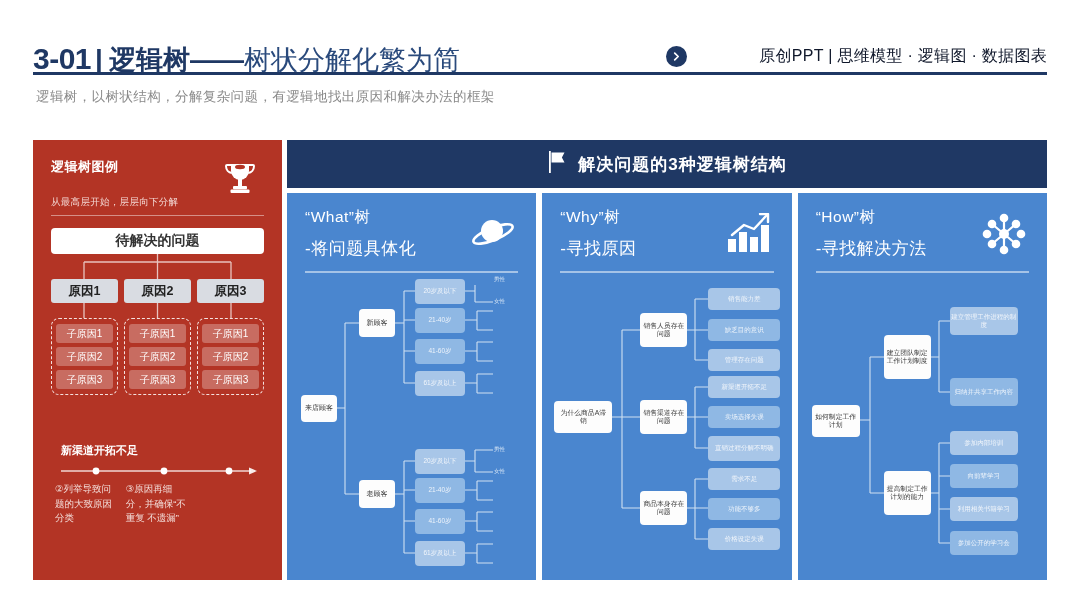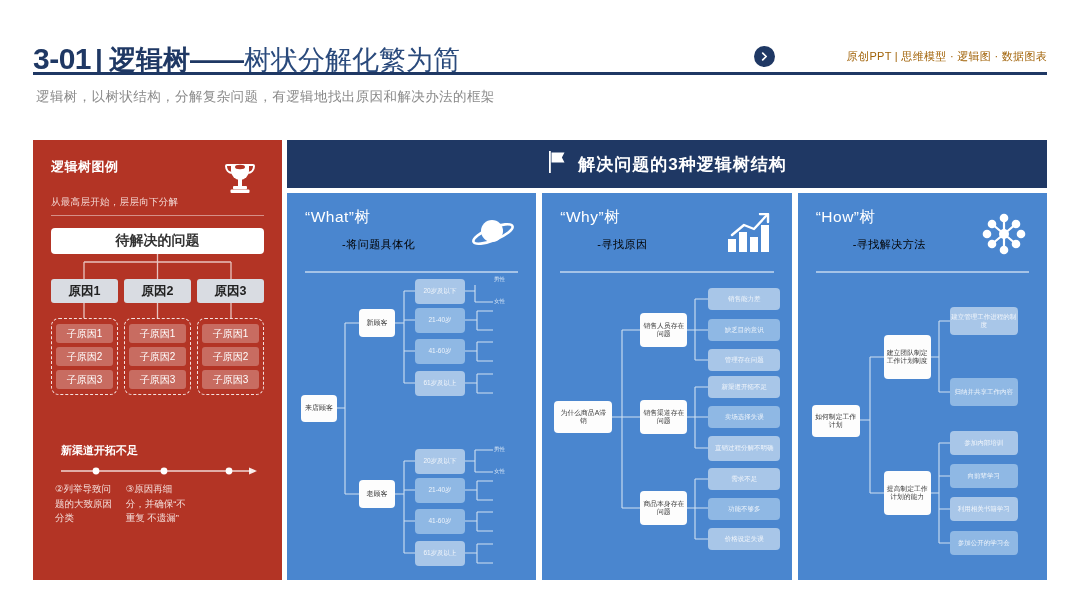--- a/index.html
+++ b/index.html
@@ -18,21 +18,21 @@
   .title-bar { font-size:28px; font-weight:bold; color:#1f3864; margin:0 6px 0 4px; }
   .title-main { font-size:27px; font-weight:bold; color:#1f3864; }
   .title-sub { font-size:27px; font-weight:normal; color:#2a4a7c; }
 
   .hdr-right { position:absolute; right:33px; top:46px; display:flex; align-items:center; gap:28px; }
   .arrow-badge {
     width:21px; height:21px; border-radius:50%; background:#1f3864;
     display:flex; align-items:center; justify-content:center;
   }
   .arrow-badge svg { display:block; }
-  .hdr-right-text { font-size:11px; color:#a16207; letter-spacing:0.3px;margin-left:44px; }
+  .hdr-right-text { font-size:16px; color:#0f172a; letter-spacing:0.3px;margin-left:44px; }
 
   .rule { position:absolute; left:33px; top:72px; width:1014px; height:2.5px; background:#1f3864; }
 
   .subtitle { position:absolute; left:36px; top:88px; font-size:13.5px; color:#8a8a8a; letter-spacing:0.4px; }
 
   
   .left-panel {
     position:absolute; left:33px; top:140px; width:249px; height:440px;
     background:#b33425; color:#fff; padding:18px 18px 0 18px;
   }
@@ -74,21 +74,21 @@
   .right-header {
     position:absolute; left:287px; top:140px; width:760px; height:48px;
     background:#1f3864; display:flex; align-items:center; justify-content:center; gap:9px;
   }
   .rh-text { color:#fff; font-size:17px; font-weight:bold; letter-spacing:1px; }
 
   .panels { position:absolute; left:287px; top:193px; width:760px; height:387px; display:flex; gap:6px; }
   .panel { flex:1; background:#4a86cf; position:relative; }
   .panel-head { padding:14px 0 0 18px; position:relative; height:92px; }
   .ph-l1 { font-size:15.5px; color:#fff; letter-spacing:0.5px; }
-  .ph-l2 { font-size:11px; color:#000000; margin-top:9px; letter-spacing:0.5px;margin-left:37px; }
+  .ph-l2 { font-size:17px; color:#ffffff; margin-top:9px; letter-spacing:0.5px; }
   .ph-icon { position:absolute; right:20px; top:20px; color:#fff; }
   .ph-rule { position:absolute; left:18px; top:78px; width:calc(100% - 36px); height:1.5px; background:rgba(255,255,255,0.5); }
 
   .tree { position:absolute; left:0; top:92px; width:100%; height:295px; }
   .tree svg { position:absolute; left:0; top:0; }
 
   .node {
     position:absolute; display:flex; align-items:center; justify-content:center;
     text-align:center; border-radius:4px; line-height:1.25;
   }

